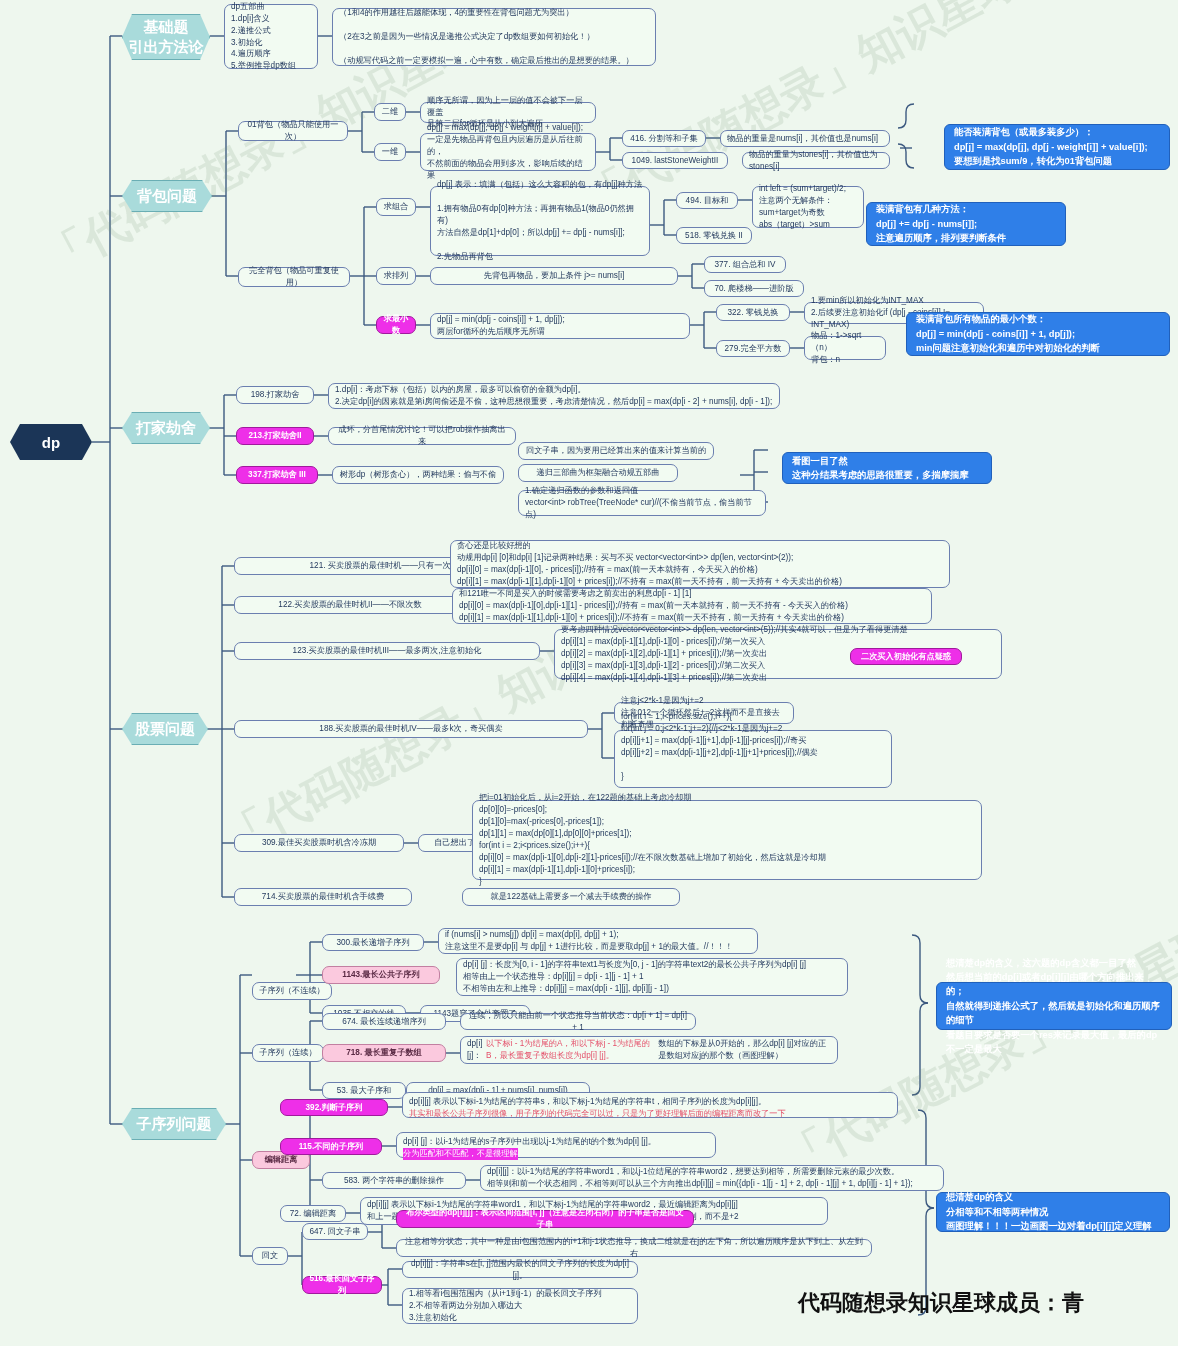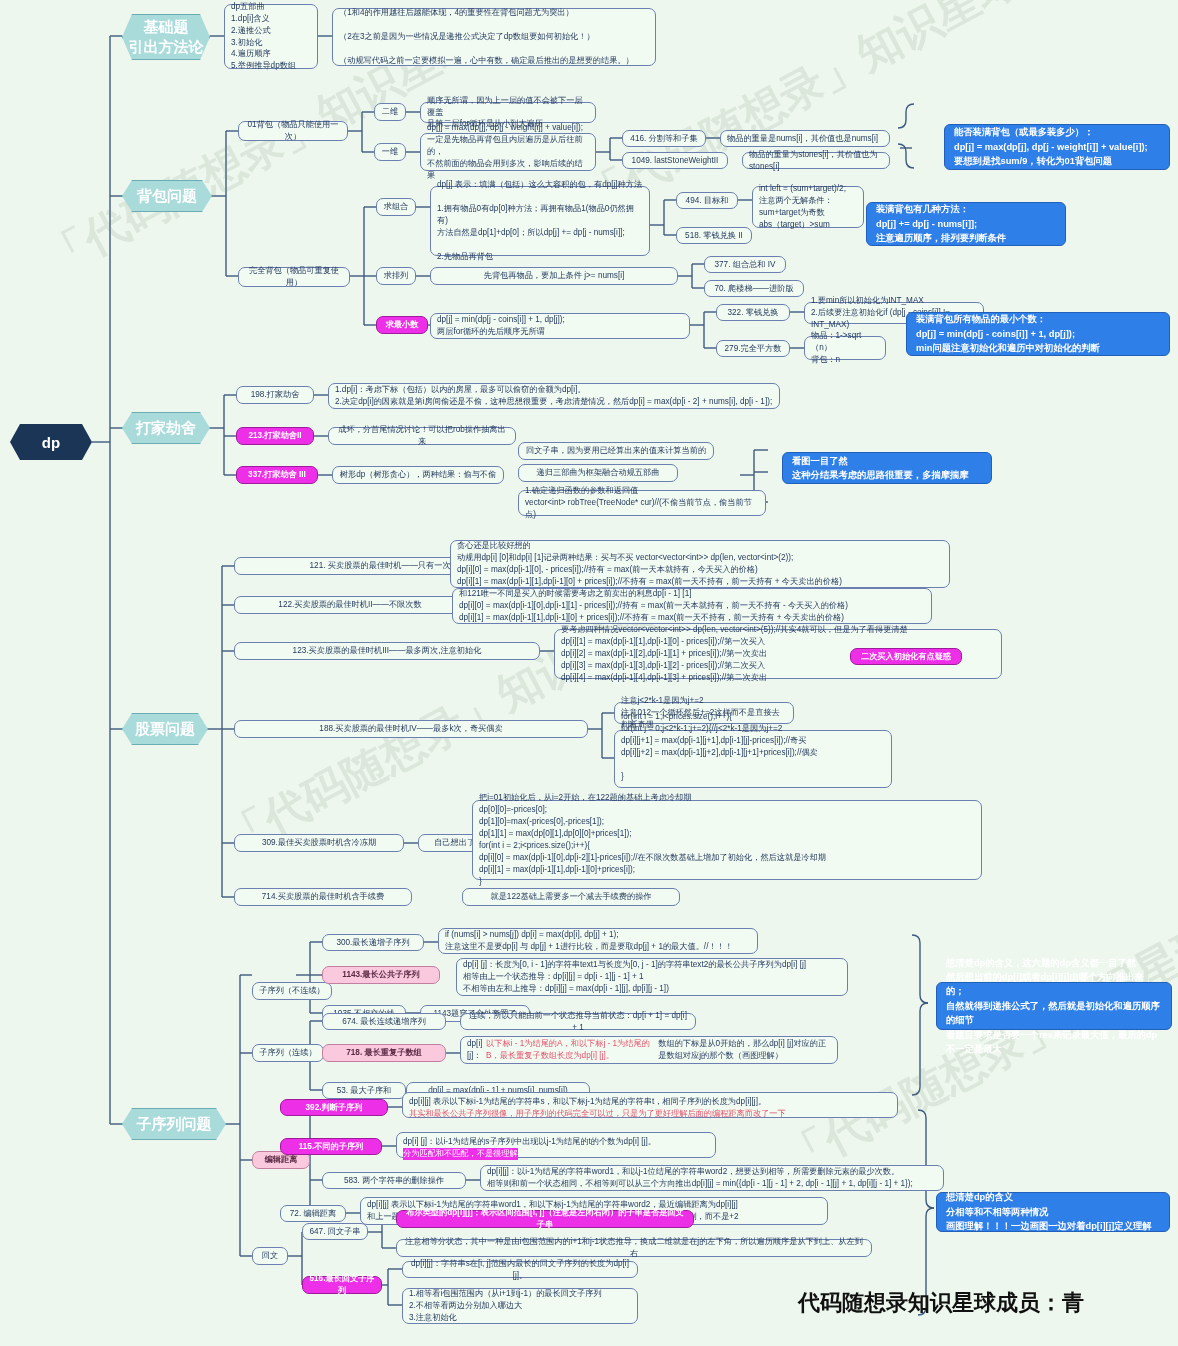--- a/index.html
+++ b/index.html
@@ -274,21 +274,21 @@
 
   <div class="node bx ctr" style="left:376px;top:267px;width:40px;height:18px;">求排列</div>
   <div class="node bx ctr" style="left:430px;top:267px;width:248px;height:18px;">先背包再物品，要加上条件 j&gt;= nums[i]</div>
   <div class="node bx ctr" style="left:704px;top:256px;width:82px;height:17px;">377. 组合总和 IV</div>
   <div class="node bx ctr" style="left:704px;top:280px;width:100px;height:17px;">70. 爬楼梯——进阶版</div>
 
   <div class="node blue" style="left:866px;top:202px;width:200px;height:44px;">装满背包有几种方法：
 dp[j] += dp[j - nums[i]];
 注意遍历顺序，排列要判断条件</div>
 
-  <div class="node bx ctr magenta" style="left:376px;top:316px;width:52px;height:18px;">求最小数</div>
+  <div class="node bx ctr magenta" style="left:376px;top:316px;width:40px;height:18px;">求最小数</div>
   <div class="node bx" style="left:430px;top:313px;width:260px;height:26px;">dp[j] = min(dp[j - coins[i]] + 1, dp[j]);
 两层for循环的先后顺序无所谓</div>
   <div class="node bx ctr" style="left:716px;top:304px;width:74px;height:17px;">322. 零钱兑换</div>
   <div class="node bx" style="left:804px;top:302px;width:180px;height:22px;">1.要min所以初始化为INT_MAX
 2.后续要注意初始化if (dp[j - coins[i]] != INT_MAX)</div>
   <div class="node bx ctr" style="left:716px;top:340px;width:74px;height:17px;">279.完全平方数</div>
   <div class="node bx" style="left:804px;top:336px;width:82px;height:24px;">物品：1-&gt;sqrt（n）
 背包：n</div>
 
   <div class="node blue" style="left:906px;top:312px;width:264px;height:44px;">装满背包所有物品的最小个数：

